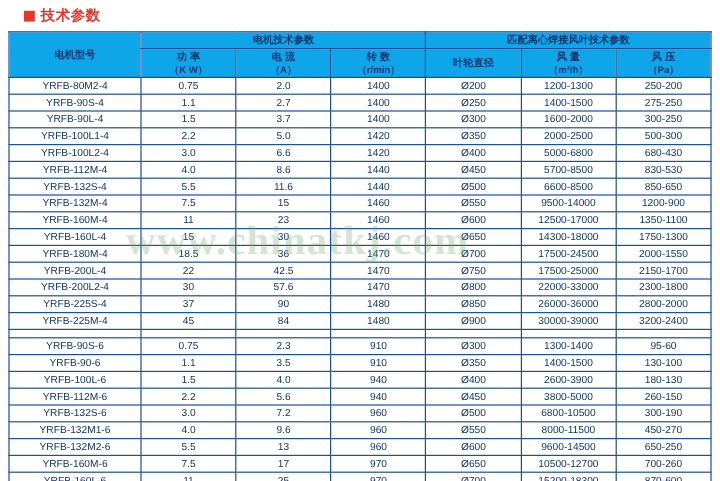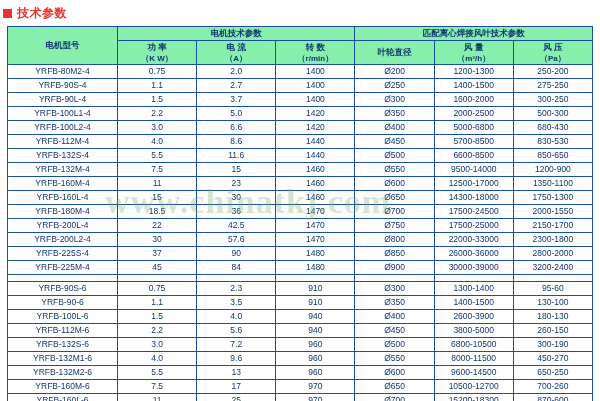--- a/index.html
+++ b/index.html
@@ -15,21 +15,21 @@
     position: relative;
     width: 600px;
     height: 401px;
     overflow: hidden;
     background: #ffffff;
   }
   .title-bar {
     display: flex;
     align-items: center;
     gap: 5px;
-    padding: 5px 0 4px 3px;
+    padding: 5px 0 4px 20px;
   }
   .title-square {
     width: 9px;
     height: 9px;
     background: #e8352b;
     display: inline-block;
   }
   .title-text {
     color: #e8352b;
     font-size: 12px;
@@ -47,21 +47,21 @@
     text-align: center;
     font-size: 8.5px;
     color: #10366f;
     padding: 0;
     height: 14px;
     line-height: 13px;
     white-space: nowrap;
     overflow: hidden;
   }
   table.spec th {
-    background: #86efac;
+    background: #0ea5e9;
     font-weight: bold;
     color: #10366f;
     text-align: center;
   }
   th.grp {
     height: 22px;
     font-size: 10px;
   }
   th.sub {
     height: 26px;

